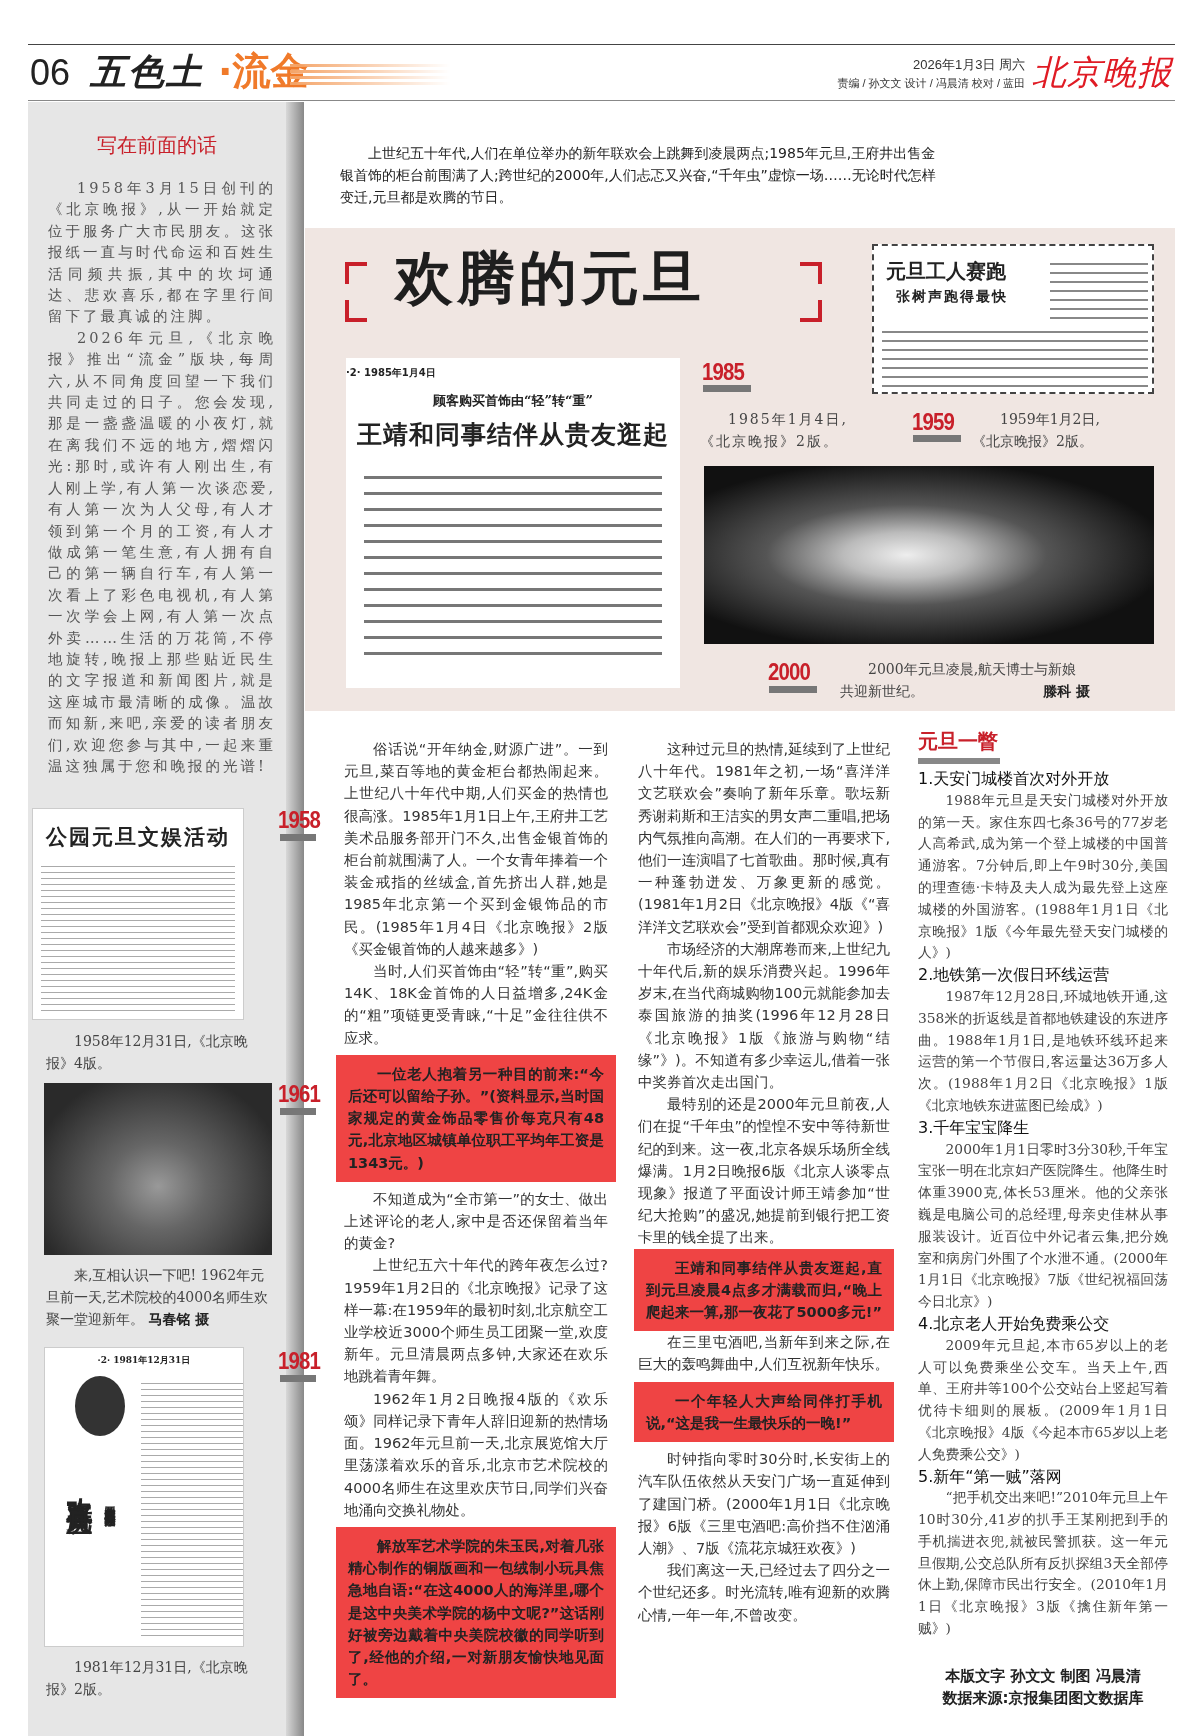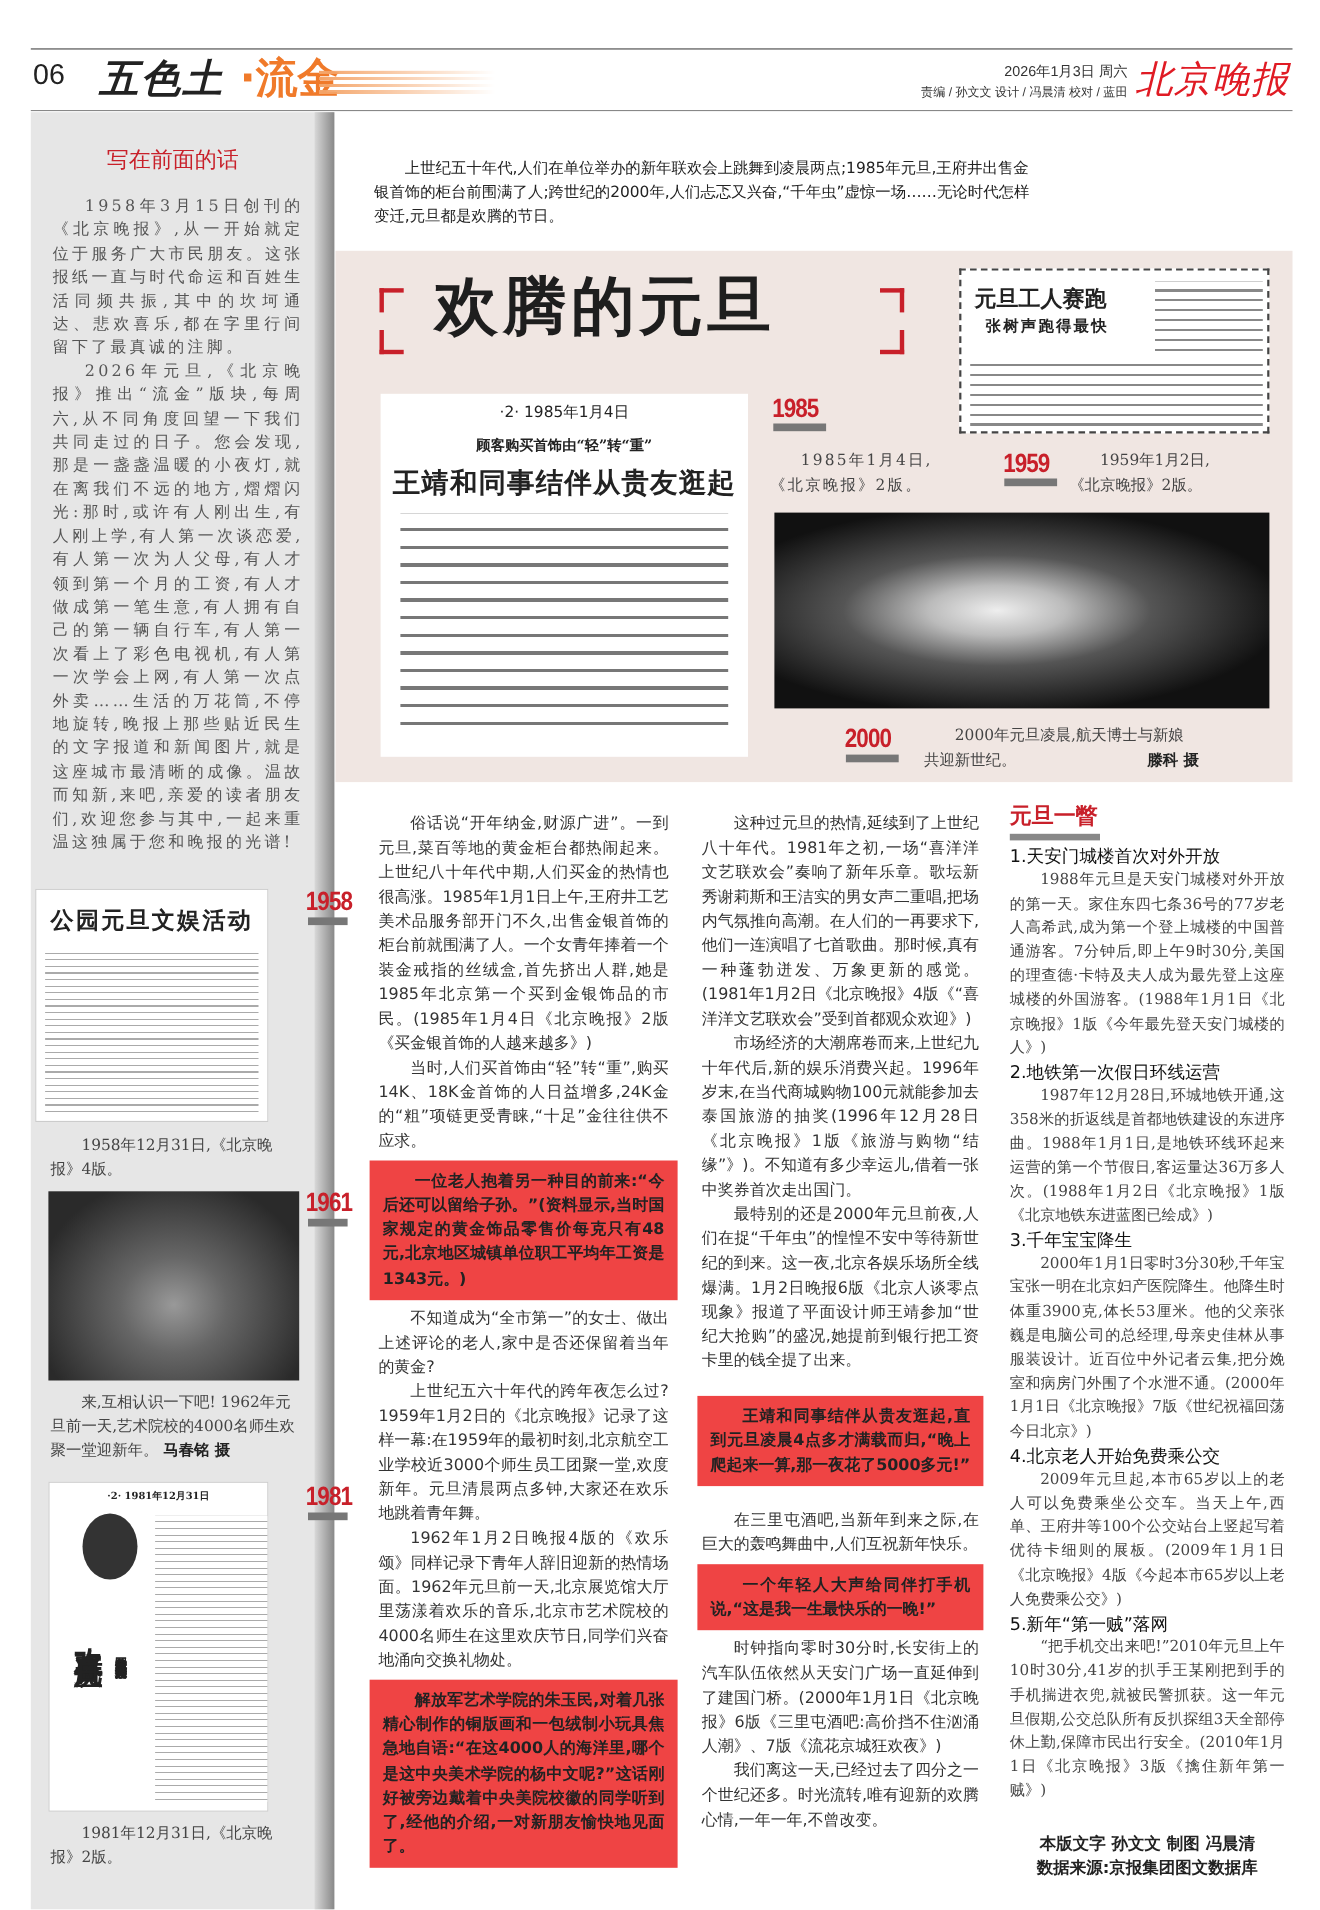--- a/index.html
+++ b/index.html
@@ -1,19 +1,19 @@
 <!DOCTYPE html>
 <html><head>
 <meta charset="utf-8">
 <style>
 *{box-sizing:border-box;margin:0;padding:0}
 body{width:1200px;height:1736px;background:#fff;font-family:"DejaVu Serif","Liberation Serif",serif;color:#222;position:relative;overflow:hidden}
 .abs{position:absolute}
 .hline{position:absolute;left:28px;width:1147px;height:1px;background:#444}
-.header-num{left:30px;top:52px;font-family:"Liberation Sans",sans-serif;font-size:26px;color:#222}
+.header-num{left:30px;top:52px;font-family:"Liberation Sans",sans-serif;font-size:36px;color:#222}
 .header-brand{left:90px;top:48px;font-size:36px;font-style:italic;color:#222;font-weight:bold;letter-spacing:2px}
 .header-sub{left:218px;top:46px;font-family:"DejaVu Sans",sans-serif;font-size:38px;font-weight:bold;color:#f07a2a}
 .header-stripes{left:290px;top:64px;width:160px;height:24px;background:repeating-linear-gradient(#f4a468 0 3px,transparent 3px 6px);-webkit-mask-image:linear-gradient(90deg,#000,transparent);mask-image:linear-gradient(90deg,#000,transparent)}
 .header-date{right:175px;top:56px;font-family:"Liberation Sans",sans-serif;font-size:13px;color:#333}
 .header-credits{right:175px;top:76px;font-family:"Liberation Sans",sans-serif;font-size:11px;color:#333}
 .masthead{right:28px;top:50px;font-size:34px;color:#e01b24;font-style:italic;font-weight:normal;font-family:"DejaVu Serif",serif;letter-spacing:1px}
 .sidebar{left:28px;top:102px;width:275px;height:1634px;background:#e6e6e6}
 .sidebar-shade{left:286px;top:102px;width:18px;height:1634px;background:linear-gradient(90deg,#d8d8d8,#888)}
 .sb-title{left:28px;top:132px;width:258px;text-align:center;font-family:"DejaVu Sans",sans-serif;font-weight:normal;font-size:20px;color:#c8202a}
 .sb-text{left:48px;top:178px;width:228px;font-size:14.5px;line-height:21.4px;color:#555;text-align:justify;letter-spacing:3px}
@@ -87,21 +87,21 @@
 <div class="abs intro">上世纪五十年代,人们在单位举办的新年联欢会上跳舞到凌晨两点;1985年元旦,王府井出售金银首饰的柜台前围满了人;跨世纪的2000年,人们忐忑又兴奋,“千年虫”虚惊一场……无论时代怎样变迁,元旦都是欢腾的节日。</div>
 
 <div class="abs feature"></div>
 <div class="corner" style="left:345px;top:262px;border-right:none;border-bottom:none"></div>
 <div class="corner" style="left:345px;top:300px;border-right:none;border-top:none"></div>
 <div class="corner" style="left:800px;top:262px;border-left:none;border-bottom:none"></div>
 <div class="corner" style="left:800px;top:300px;border-left:none;border-top:none"></div>
 <div class="abs title-text">欢腾的元旦</div>
 
 <div class="abs clip" style="left:346px;top:358px;width:334px;height:330px;border:none">
-  <div style="text-align:center;font-family:'DejaVu Sans',sans-serif;font-size:14px;font-weight:normal;padding-top:8px">·2· 1985年1月4日</div>
+  <div style="font-family:'DejaVu Sans',sans-serif;font-size:10px;font-weight:bold;padding-top:8px">·2· 1985年1月4日</div>
   <div style="text-align:center;font-size:13px;font-weight:bold;margin-top:12px">顾客购买首饰由“轻”转“重”</div>
   <div style="text-align:center;font-family:'DejaVu Sans',sans-serif;font-size:25px;font-weight:bold;margin-top:8px;letter-spacing:1px">王靖和同事结伴从贵友逛起</div>
   <div class="clip-lines" style="margin:12px 18px;height:200px;background:repeating-linear-gradient(#fff 0 13px,#777 13px 16px)"></div>
 </div>
 <div class="abs year-tag" style="left:702px;top:358px">1985</div>
 <div class="abs year-bar" style="left:703px;top:385px"></div>
 <div class="abs cap" style="left:700px;top:408px;width:150px;text-indent:2em;letter-spacing:2px">1985年1月4日,《北京晚报》2版。</div>
 
 <div class="abs clip" style="left:872px;top:244px;width:282px;height:150px;border:2px dashed #444">
   <div style="position:absolute;left:12px;top:12px;font-family:'DejaVu Sans',sans-serif;font-size:20px;font-weight:bold">元旦工人赛跑</div>
@@ -129,21 +129,21 @@
   <p>1962年1月2日晚报4版的《欢乐颂》同样记录下青年人辞旧迎新的热情场面。1962年元旦前一天,北京展览馆大厅里荡漾着欢乐的音乐,北京市艺术院校的4000名师生在这里欢庆节日,同学们兴奋地涌向交换礼物处。</p>
   <div class="pull" style="margin:6px -8px">
       <p>解放军艺术学院的朱玉民,对着几张精心制作的铜版画和一包绒制小玩具焦急地自语:“在这4000人的海洋里,哪个是这中央美术学院的杨中文呢?”这话刚好被旁边戴着中央美院校徽的同学听到了,经他的介绍,一对新朋友愉快地见面了。</p>
     </div>
 </div>
 
 <div class="abs col" style="left:638px;top:738px;width:252px">
   <p>这种过元旦的热情,延续到了上世纪八十年代。1981年之初,一场“喜洋洋文艺联欢会”奏响了新年乐章。歌坛新秀谢莉斯和王洁实的男女声二重唱,把场内气氛推向高潮。在人们的一再要求下,他们一连演唱了七首歌曲。那时候,真有一种蓬勃迸发、万象更新的感觉。(1981年1月2日《北京晚报》4版《“喜洋洋文艺联欢会”受到首都观众欢迎》)</p>
   <p>市场经济的大潮席卷而来,上世纪九十年代后,新的娱乐消费兴起。1996年岁末,在当代商城购物100元就能参加去泰国旅游的抽奖(1996年12月28日《北京晚报》1版《旅游与购物“结缘”》)。不知道有多少幸运儿,借着一张中奖券首次走出国门。</p>
   <p>最特别的还是2000年元旦前夜,人们在捉“千年虫”的惶惶不安中等待新世纪的到来。这一夜,北京各娱乐场所全线爆满。1月2日晚报6版《北京人谈零点现象》报道了平面设计师王靖参加“世纪大抢购”的盛况,她提前到银行把工资卡里的钱全提了出来。</p>
-  <div class="pull" style="margin:20px -4px">
+  <div class="pull" style="margin:0 -4px">
       <p>王靖和同事结伴从贵友逛起,直到元旦凌晨4点多才满载而归,“晚上爬起来一算,那一夜花了5000多元!”</p>
     </div>
   <p>在三里屯酒吧,当新年到来之际,在巨大的轰鸣舞曲中,人们互祝新年快乐。</p>
   <div class="pull" style="margin:6px -4px">
       <p>一个年轻人大声给同伴打手机说,“这是我一生最快乐的一晚!”</p>
     </div>
   <p>时钟指向零时30分时,长安街上的汽车队伍依然从天安门广场一直延伸到了建国门桥。(2000年1月1日《北京晚报》6版《三里屯酒吧:高价挡不住汹涌人潮》、7版《流花京城狂欢夜》)</p>
   <p>我们离这一天,已经过去了四分之一个世纪还多。时光流转,唯有迎新的欢腾心情,一年一年,不曾改变。</p>
 </div>
 

